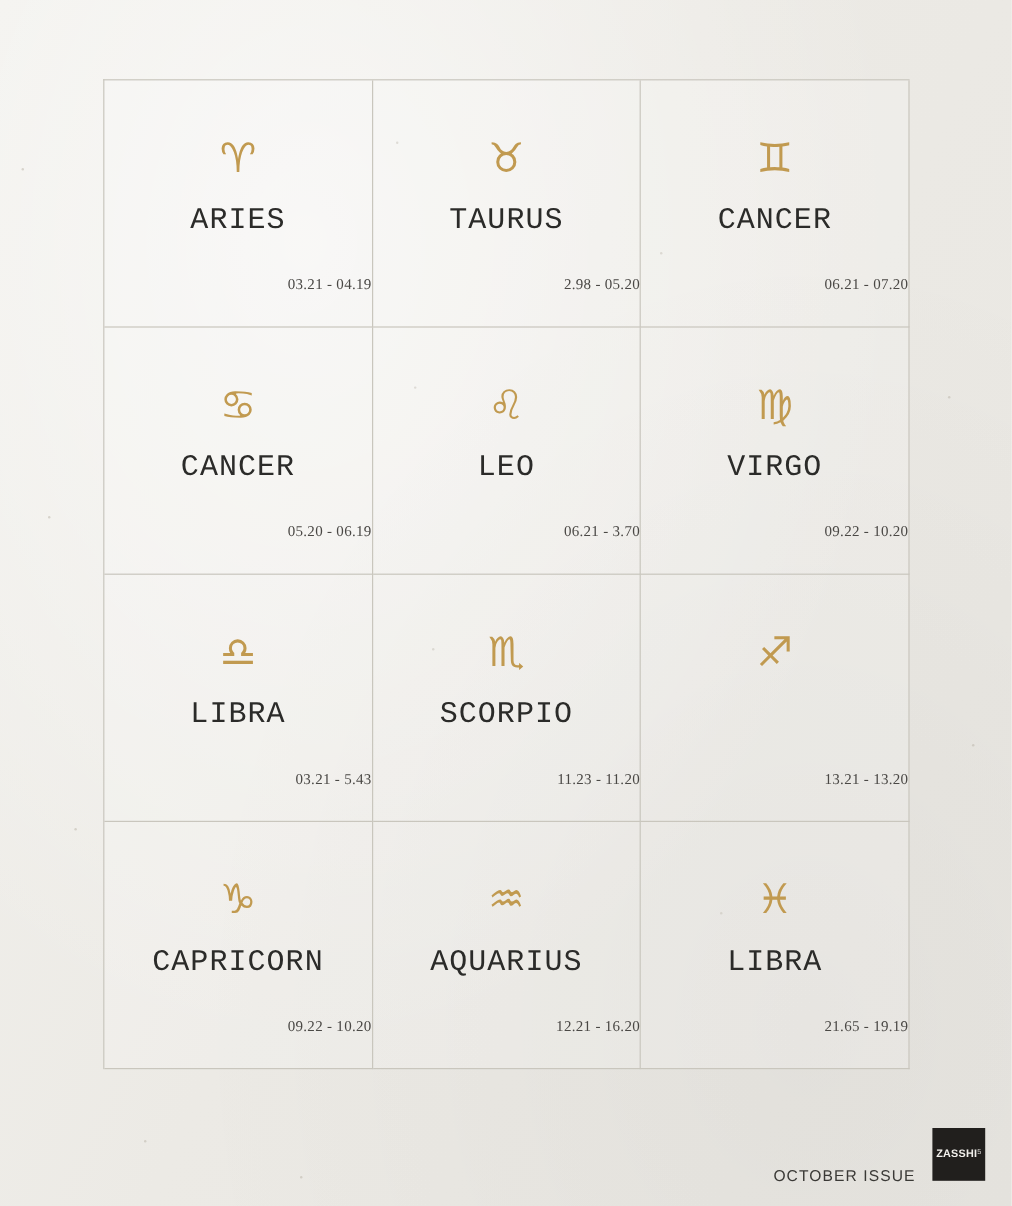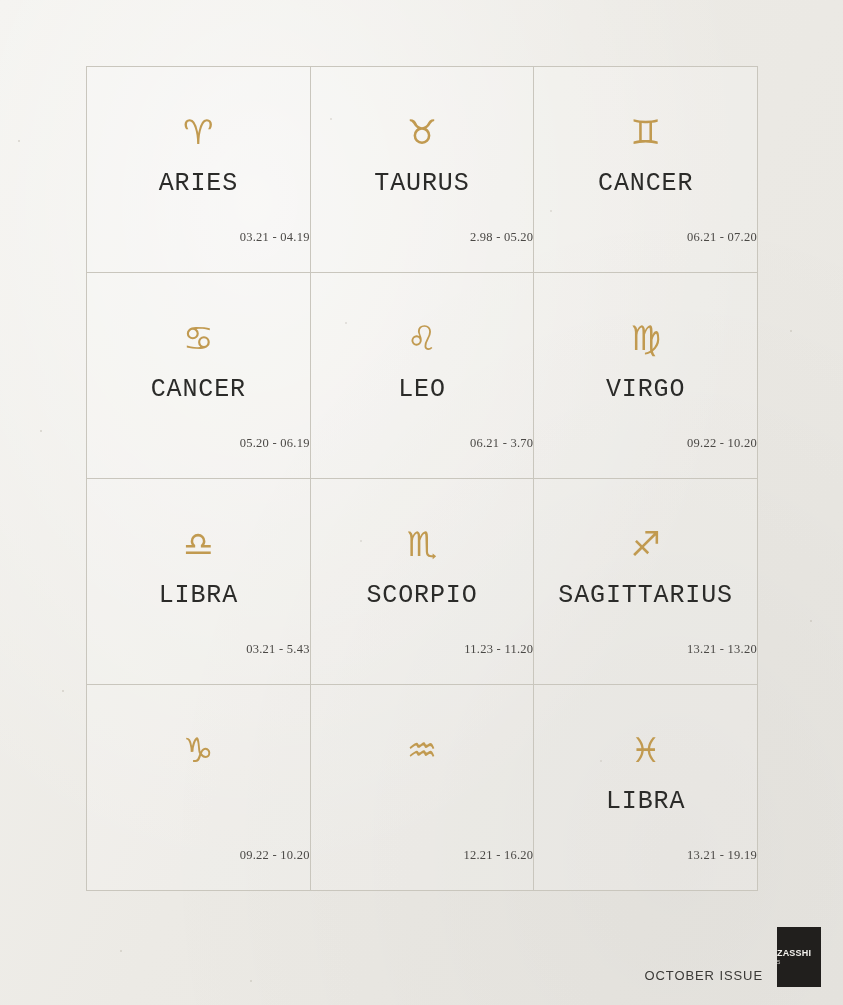--- a/index.html
+++ b/index.html
@@ -112,25 +112,26 @@
   }
   .footer-label {
     font-family: "Liberation Sans", sans-serif;
     font-size: 13px;
     letter-spacing: 0.07em;
     color: #3a3936;
     margin-top: 36px;
   }
   .logo-badge {
     width: 44px;
-    height: 60px;
+    height: 44px;
     background: #211f1d;
     color: #f2f0ec;
     display: flex;
-    flex-direction: column;
+    flex-direction: row;
+    align-items: center;
     justify-content: center;
     line-height: 1.05;
     font-family: "Liberation Sans", sans-serif;
   }
   .logo-badge .l1 {
     font-size: 9px;
     font-weight: bold;
     letter-spacing: 0.02em;
   }
   .logo-badge .l2 {
@@ -204,38 +205,39 @@
     </div>
 
     <div class="cell">
       <div class="glyph">♏</div>
       <div class="sign-name">SCORPIO</div>
       <div class="sign-dates">11.23 - 11.20</div>
     </div>
 
     <div class="cell">
       <div class="glyph">♐</div>
-      <div class="sign-name">SAGITTARIUS</div>
       <div class="sign-dates">13.21 - 13.20</div>
     </div>
 
     <div class="cell">
       <div class="glyph">♑</div>
+      <div class="sign-name">CAPRICORN</div>
       <div class="sign-dates">09.22 - 10.20</div>
     </div>
 
     <div class="cell">
       <div class="glyph">♒</div>
+      <div class="sign-name">AQUARIUS</div>
       <div class="sign-dates">12.21 - 16.20</div>
     </div>
 
     <div class="cell">
       <div class="glyph">♓</div>
       <div class="sign-name">LIBRA</div>
-      <div class="sign-dates">13.21 - 19.19</div>
+      <div class="sign-dates">21.65 - 19.19</div>
     </div>
 
   </div>
 </div>
 
 <div class="footer">
   <div class="footer-label">OCTOBER ISSUE</div>
   <div class="logo-badge">
     <div class="l1">ZASSHI</div>
     <div class="l2">5</div>

